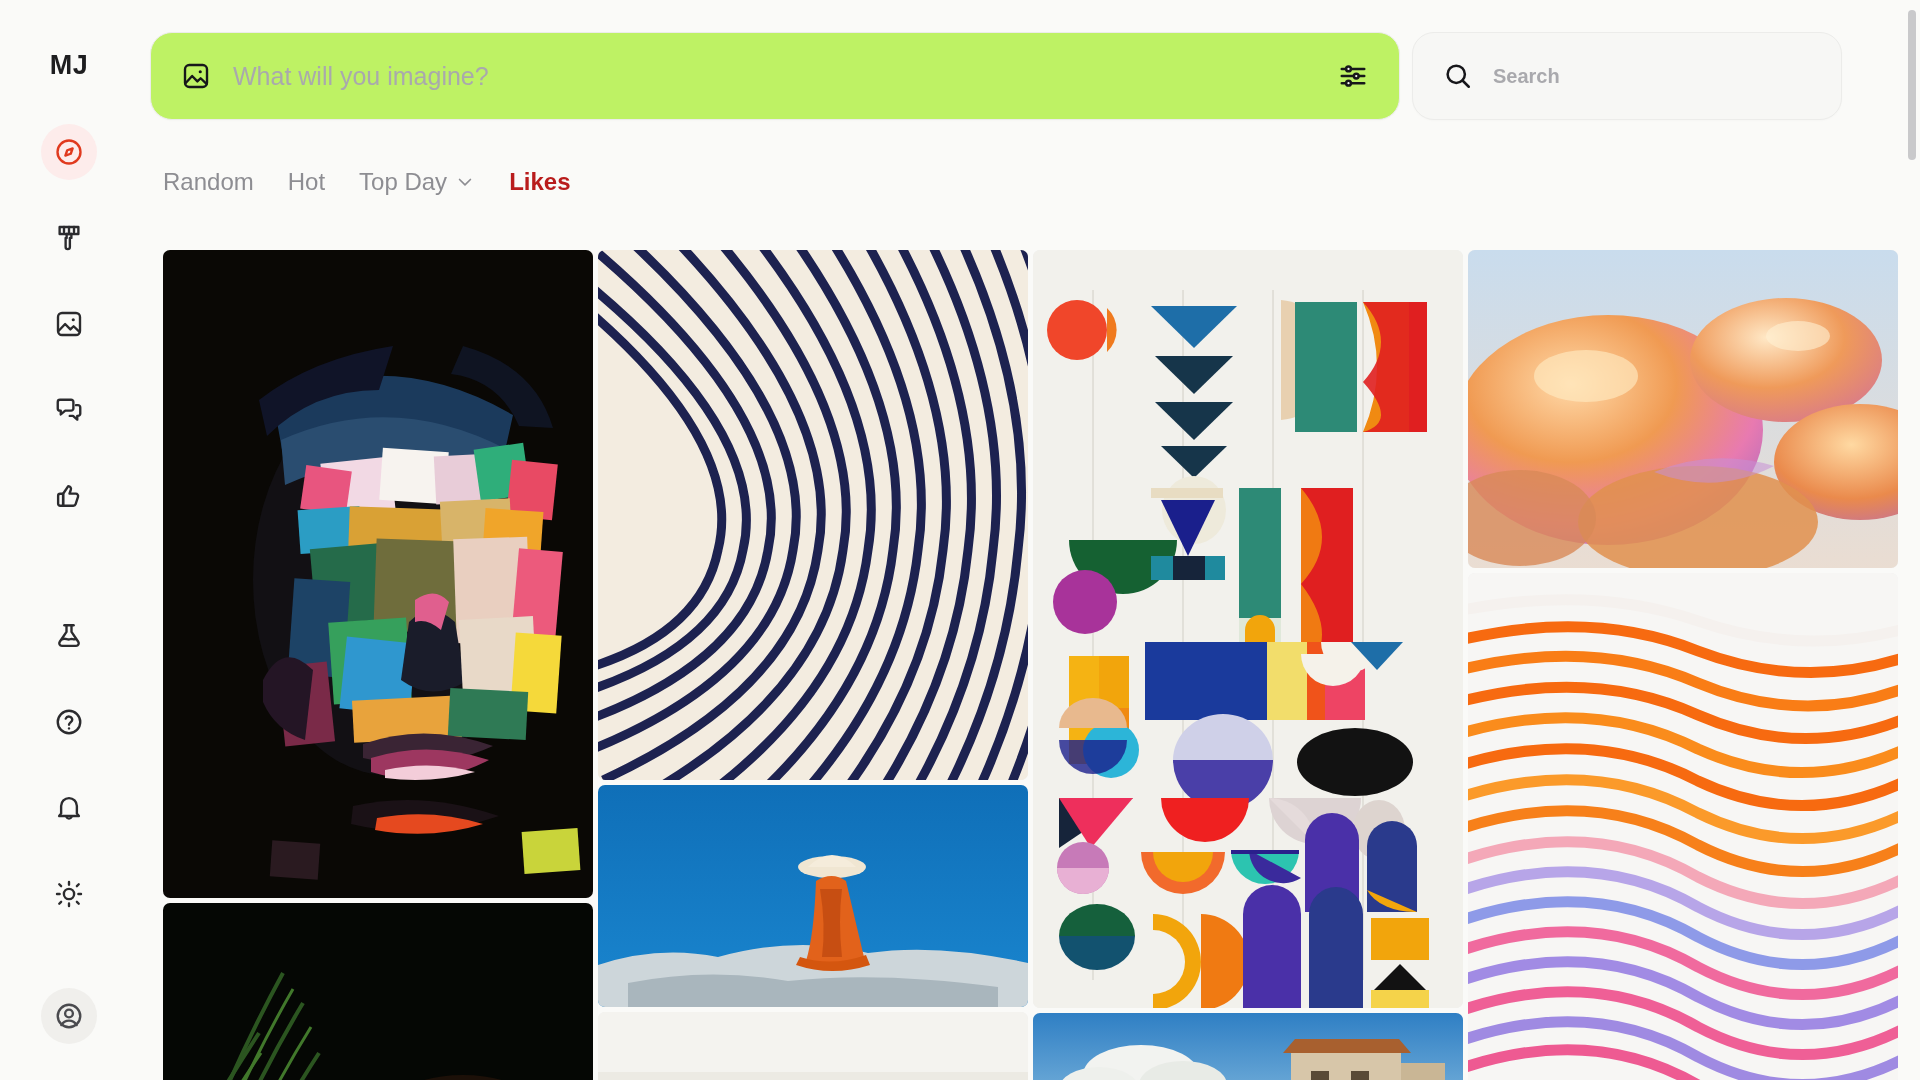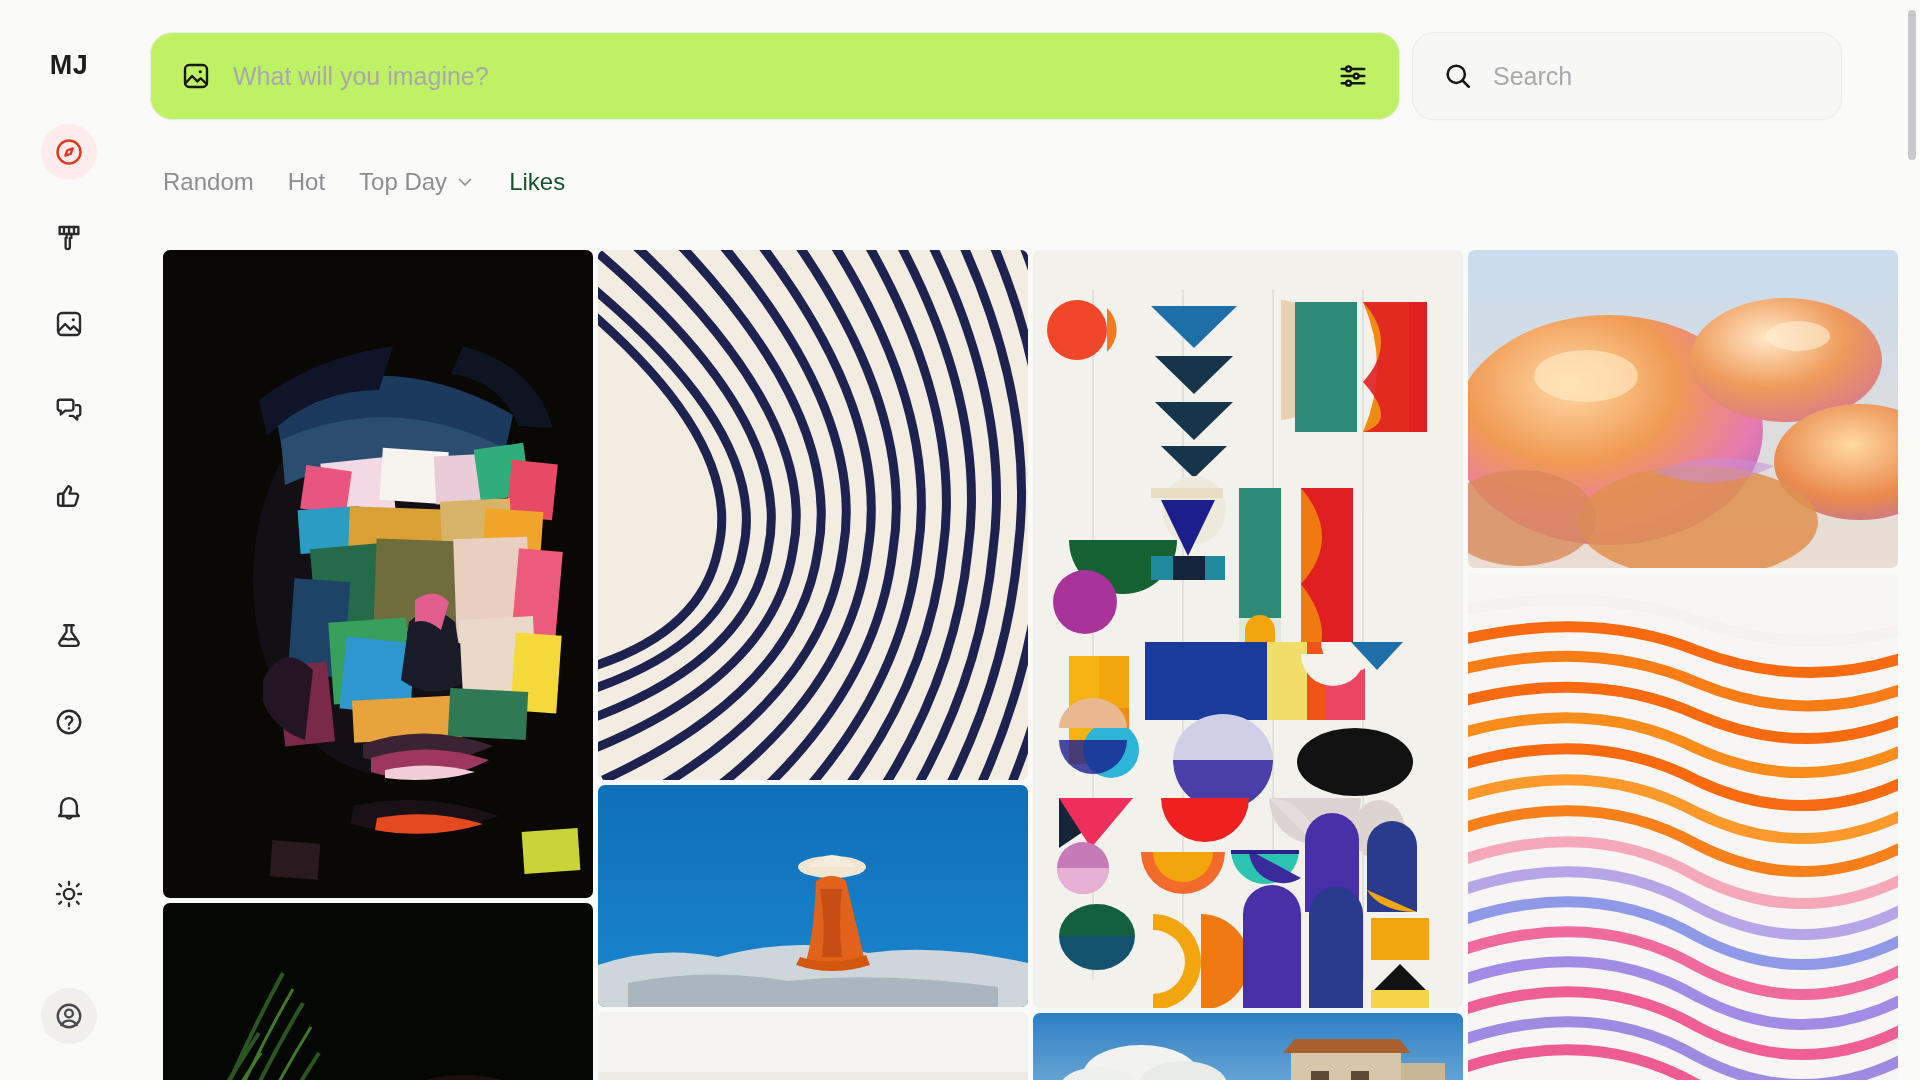--- a/index.html
+++ b/index.html
@@ -112,22 +112,23 @@
     display: flex;
     align-items: center;
     padding: 0 26px 0 30px;
     box-shadow: 0 1px 2px rgba(0,0,0,0.02);
   }
   .search-icon { color: #17171a; display: flex; margin-right: 20px; }
   .search-input {
     flex: 1;
     border: none; outline: none; background: transparent;
     font-family: "Liberation Sans", sans-serif;
-    font-size: 25px;
+    font-size: 20px;
     color: #2a2a2d;
+    font-weight: bold;
   }
   .search-input::placeholder { color: #a9a9ad; }
 
   
   .tabs {
     display: flex;
     align-items: center;
     gap: 34px;
     padding: 46px 0 0 25px;
     height: 78px;
@@ -135,21 +136,21 @@
   }
   .tab {
     font-size: 24px;
     color: #8d8d92;
     cursor: pointer;
     display: flex;
     align-items: center;
     gap: 8px;
     line-height: 1;
   }
-  .tab.active { color: #14532d; font-weight: 400; }
+  .tab.active { color: #b91c1c; font-weight: 700; }
   .chev { display: flex; align-items: center; }
 
   
   .grid-wrap {
     position: absolute;
     left: 0; right: 0;
     top: 250px; bottom: 0;
     padding: 0 22px 0 25px;
     overflow: hidden;
   }

